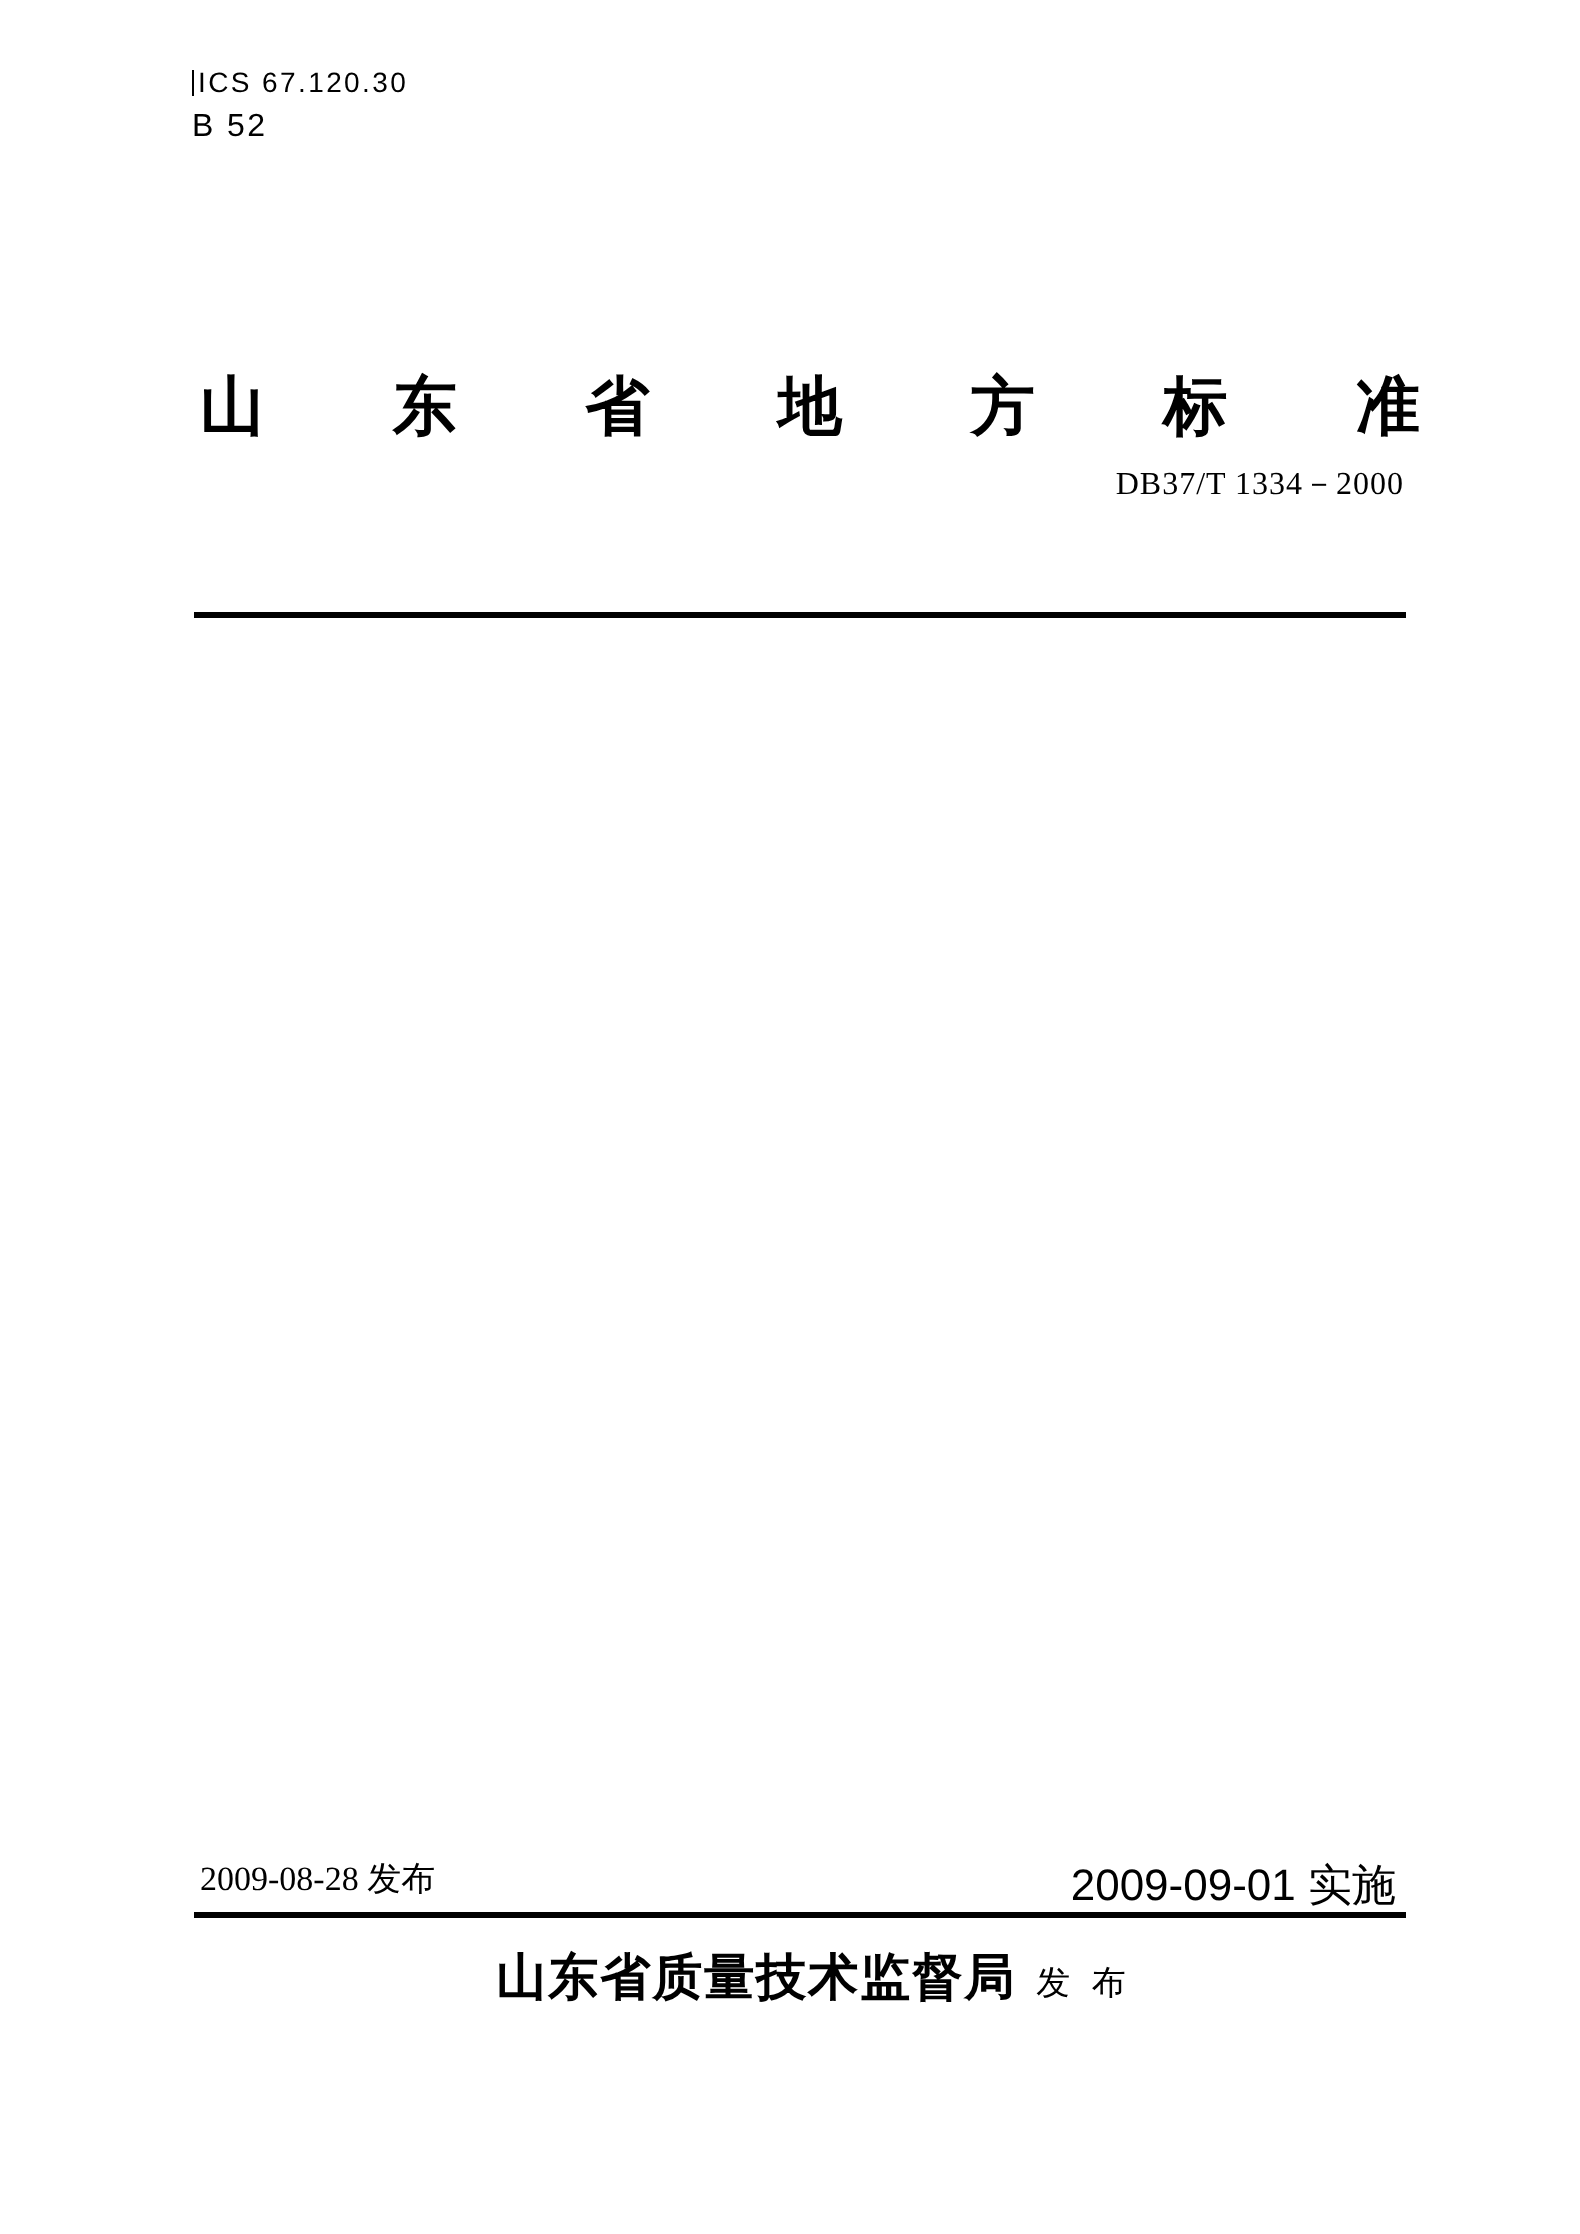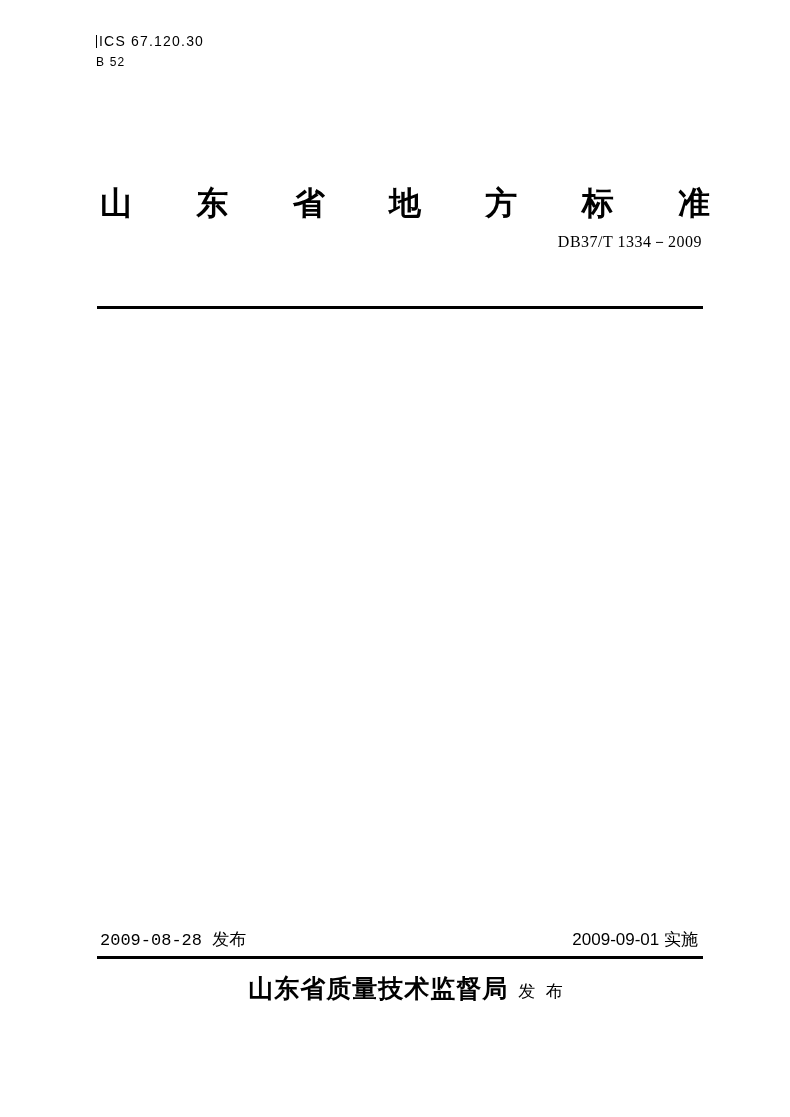--- a/index.html
+++ b/index.html
@@ -39,21 +39,21 @@
     height: 13px;
     background: #000;
     vertical-align: -2px;
     margin-right: 2px;
   }
   .class-line {
     position: absolute;
     left: 96px;
     top: 55px;
     font-family: "Liberation Sans", sans-serif;
-    font-size: 12px;
+    font-size: 16px;
     letter-spacing: 1.2px;
     white-space: nowrap;
   }
 
   
   .db-logo {
     position: absolute;
     right: 78px;
     top: 78px;
     font-family: "Liberation Serif", "DejaVu Serif", serif;
@@ -111,30 +111,30 @@
     font-weight: bold;
     font-size: 27px;
     letter-spacing: 1px;
   }
 
   
   .date-issue {
     position: absolute;
     left: 100px;
     top: 928px;
-    font-family: Liberation Mono, monospace;
+    font-family: Liberation Serif, serif;
     font-size: 17px;
     white-space: nowrap;
   }
   .date-effective {
     position: absolute;
     right: 92px;
     top: 928px;
     font-family: "Liberation Sans", "DejaVu Sans", sans-serif;
-    font-size: 17px;
+    font-size: 22px;
     white-space: nowrap;
   }
   .rule-bottom {
     position: absolute;
     left: 97px;
     top: 956px;
     width: 606px;
     height: 3px;
     background: #000000;
   }
@@ -176,21 +176,21 @@
   <div class="std-name">
     <span>山</span>
     <span>东</span>
     <span>省</span>
     <span>地</span>
     <span>方</span>
     <span>标</span>
     <span>准</span>
   </div>
 
-  <div class="std-number">DB37/T 1334－2009</div>
+  <div class="std-number">DB37/T 1334－2000</div>
 
   <div class="rule-top"></div>
 
 
   <div class="date-issue">2009-08-28 发布</div>
   <div class="date-effective">2009-09-01 实施</div>
 
   <div class="rule-bottom"></div>
 
   <div class="publisher">

